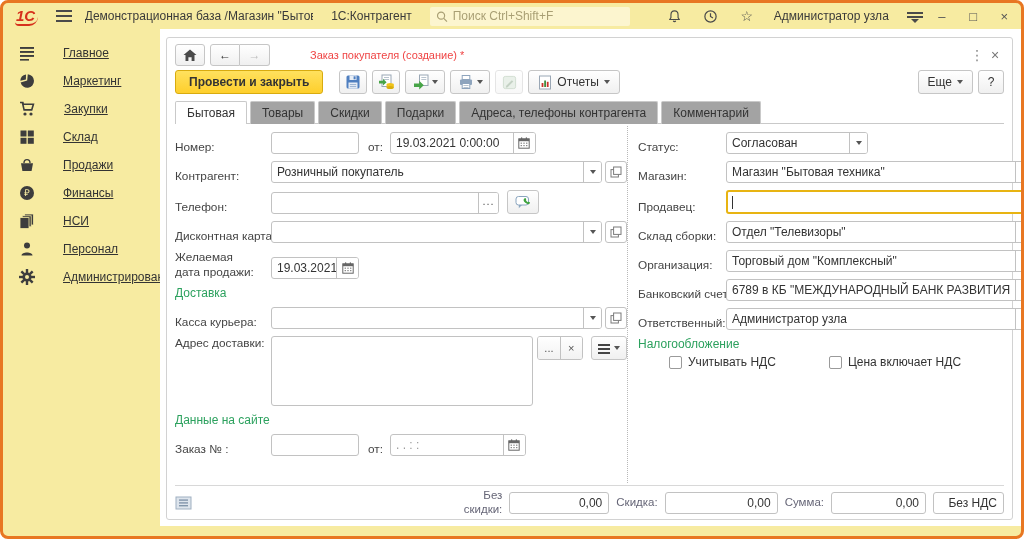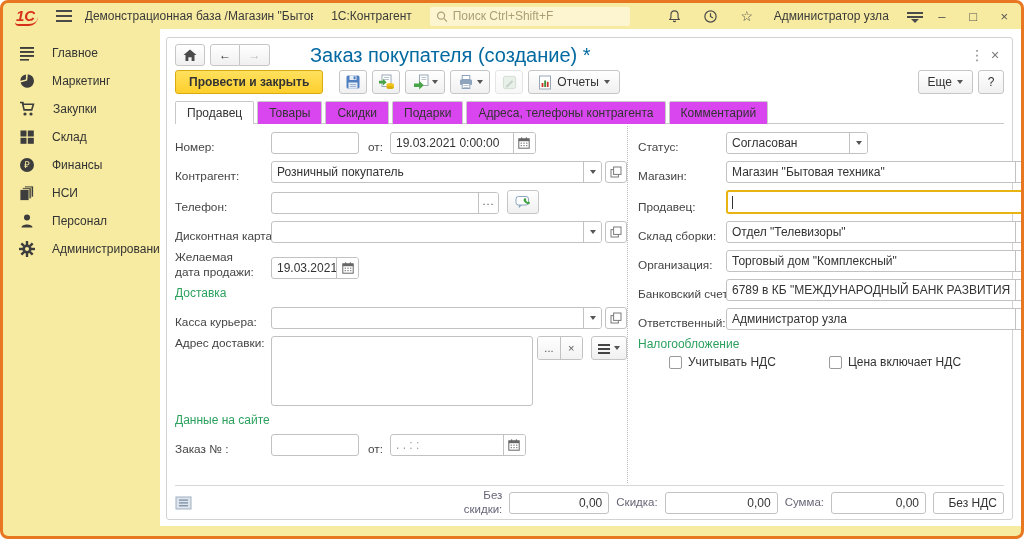--- a/index.html
+++ b/index.html
@@ -28,62 +28,62 @@
   .tb-user { white-space:nowrap; cursor:pointer; }
   .svcmenu { width:16px; height:13px; position:relative; cursor:pointer; }
   .svcmenu b, .svcmenu b::before { content:""; position:absolute; left:0; width:16px; height:2px; background:#4a4a4a; }
   .svcmenu b { top:2px; } .svcmenu b::before { top:4px; }
   .svcmenu u { position:absolute; left:4px; top:9px; width:0; height:0;
                border-left:4px solid transparent; border-right:4px solid transparent; border-top:4px solid #4a4a4a; }
   .winctl { font-size:13px; color:#555; width:20px; text-align:center; cursor:pointer; }
 
   
   .sidebar { position:absolute; top:26px; left:0; width:157px; bottom:0; padding-top:10px; }
-  .side-item { display:flex; align-items:center; gap:17px; padding:6px 4px 6px 16px; font-size:12px; color:#333;
-               cursor:pointer; }
+  .side-item { display:flex; align-items:center; gap:28px; padding:6px 4px 6px 16px; font-size:12px; color:#333;
+               cursor:pointer;text-decoration:underline; }
   .side-item svg { flex:none; }
 
   
   .main { position:absolute; top:26px; left:157px; right:0; bottom:10px; background:#fff; }
   .panel { position:absolute; left:6px; top:8px; right:8px; bottom:6px; border:1px solid #d2d2d2;
            border-radius:3px; background:#fff; }
 
   .btn { border:1px solid #c6c6c6; border-radius:3px; background:linear-gradient(#ffffff,#f0f0f0);
          height:22px; display:inline-flex; align-items:center; justify-content:center; font-size:12px; color:#333;
          cursor:pointer; font-family:"Liberation Sans",sans-serif; }
 
   .panel-head { position:absolute; top:5px; left:8px; right:8px; height:24px; display:flex; align-items:center; }
   .navgrp { display:flex; margin-left:5px; }
   .navgrp .btn { width:30px; border-radius:0; }
   .navgrp .btn:first-child { border-radius:3px 0 0 3px; }
   .navgrp .btn:last-child { border-radius:0 3px 3px 0; border-left:none; }
   .btn-home { width:30px; }
   .fwd-dis { color:#bdbdbd; }
-  .form-title { font-size:20px; color:#0369a1; margin-left:40px; white-space:nowrap; }
+  .form-title { font-size:11px; color:#ef4444; margin-left:40px; white-space:nowrap; }
   .head-sp { flex:1; }
   .kebab { font-size:14px; color:#888; width:18px; text-align:center; cursor:pointer; }
   .pclose { font-size:14px; color:#777; width:18px; text-align:center; cursor:pointer; }
 
   .toolbar { position:absolute; top:31px; left:8px; right:8px; height:26px; display:flex; align-items:center; gap:5px; }
   .btn-primary { background:linear-gradient(#ffe15e,#fecf2c); border:1px solid #d8ab0f; font-weight:bold;
                  padding:0 13px; height:24px; }
   .icobtn { width:28px; height:24px; }
   .icobtn.wcaret { width:40px; gap:3px; }
   .caret { width:0; height:0; border-left:3.5px solid transparent; border-right:3.5px solid transparent;
            border-top:4px solid #555; display:inline-block; }
   .dis { opacity:.45; }
   .btn-reports { height:24px; padding:0 9px; gap:5px; }
   .tbar-sp { flex:1; }
   .btn-more { height:24px; padding:0 9px; gap:5px; }
   .btn-help { width:26px; height:24px; }
 
   .tabs { position:absolute; top:62px; left:8px; right:8px; height:24px; display:flex; gap:3px; align-items:flex-end; }
   .tabs::after { content:""; position:absolute; left:0; right:0; bottom:0; height:1px; background:#c9c9c9; }
   .tab { position:relative; padding:0 11px; height:23px; display:flex; align-items:center; font-size:12px; color:#333;
-         background:#d946ef; border:1px solid #c9c9c9; border-bottom:none; border-radius:2px 2px 0 0; cursor:pointer; z-index:1; }
+         background:#a3a3a3; border:1px solid #c9c9c9; border-bottom:none; border-radius:2px 2px 0 0; cursor:pointer; z-index:1; }
   .tab.active { background:#fff; z-index:2; }
   .tab.active::after { content:""; position:absolute; left:0; right:0; bottom:-1px; height:2px; background:#fff; }
 
   .content { position:absolute; top:88px; left:8px; right:8px; bottom:36px; display:flex; }
   .col-left { width:452px; flex:none; padding-top:6px; }
   .col-right { flex:1; border-left:1px dotted #b8b8b8; padding:6px 0 0 10px; }
 
   .row { display:flex; align-items:flex-end; margin-bottom:7px; }
   .row.top { align-items:flex-start; }
   .lbl { flex:none; font-size:11.8px; color:#444; padding-right:4px; white-space:nowrap; }
@@ -208,20 +208,27 @@
             <rect x="1.5" y="1.5" width="6" height="6"></rect>
             <rect x="8.8" y="1.5" width="6" height="6"></rect>
             <rect x="1.5" y="8.8" width="6" height="6"></rect>
             <rect x="8.8" y="8.8" width="6" height="6"></rect>
           </g>
         </svg>
       <span>Склад</span>
     </div>
     <div class="side-item">
       <svg width="16" height="16" viewBox="0 0 16 16">
+          <path d="M5,6 A3,3.4 0 0 1 11,6" fill="none" stroke="#3d3d3d" stroke-width="1.4"></path>
+          <path d="M2,6.2 H14 L12.6,14 H3.4 Z" fill="#3d3d3d"></path>
+        </svg>
+      <span>Продажи</span>
+    </div>
+    <div class="side-item">
+      <svg width="16" height="16" viewBox="0 0 16 16">
           <circle cx="8" cy="8" r="7" fill="#3d3d3d"></circle>
           <text x="8" y="11.4" font-size="9.5" fill="#f7eba1" text-anchor="middle" font-family="inherit">₽</text>
         </svg>
       <span>Финансы</span>
     </div>
     <div class="side-item">
       <svg width="16" height="16" viewBox="0 0 16 16">
           <rect x="5.5" y="1" width="9" height="11" fill="#3d3d3d" stroke="#f7eba1" stroke-width="0.8"></rect>
           <rect x="3.2" y="2.8" width="9" height="11" fill="#3d3d3d" stroke="#f7eba1" stroke-width="0.8"></rect>
           <rect x="1" y="4.6" width="9" height="11" fill="#3d3d3d" stroke="#f7eba1" stroke-width="0.8"></rect>
@@ -334,21 +341,21 @@
         </span>
         <span class="tbar-sp"></span>
         <span class="btn btn-more">
           <span>Еще</span>
           <span class="caret"></span>
         </span>
         <span class="btn btn-help">?</span>
       </div>
 
       <div class="tabs">
-        <span class="tab active">Продавец</span>
+        <span class="tab active">Бытовая</span>
         <span class="tab">Товары</span>
         <span class="tab">Скидки</span>
         <span class="tab">Подарки</span>
         <span class="tab">Адреса, телефоны контрагента</span>
         <span class="tab">Комментарий</span>
       </div>
 
       <div class="content">
 
         <div class="col-left">

